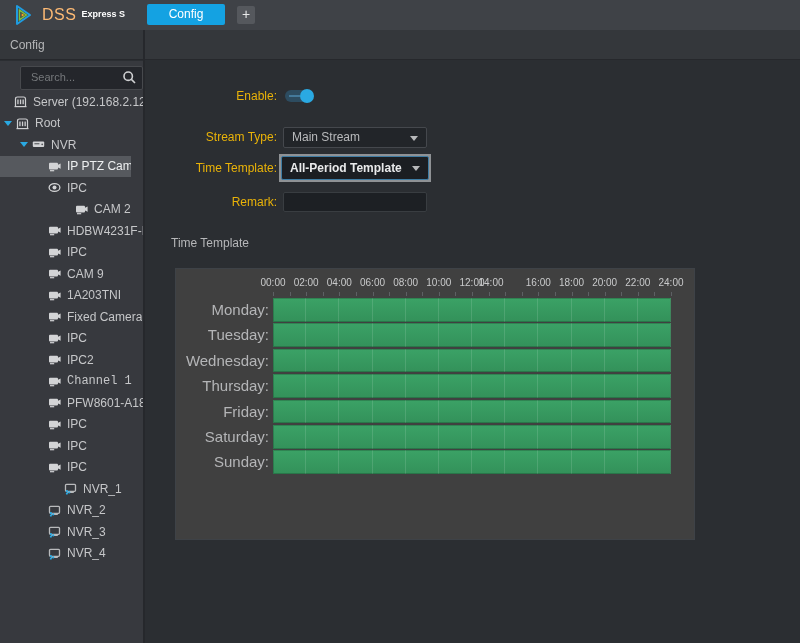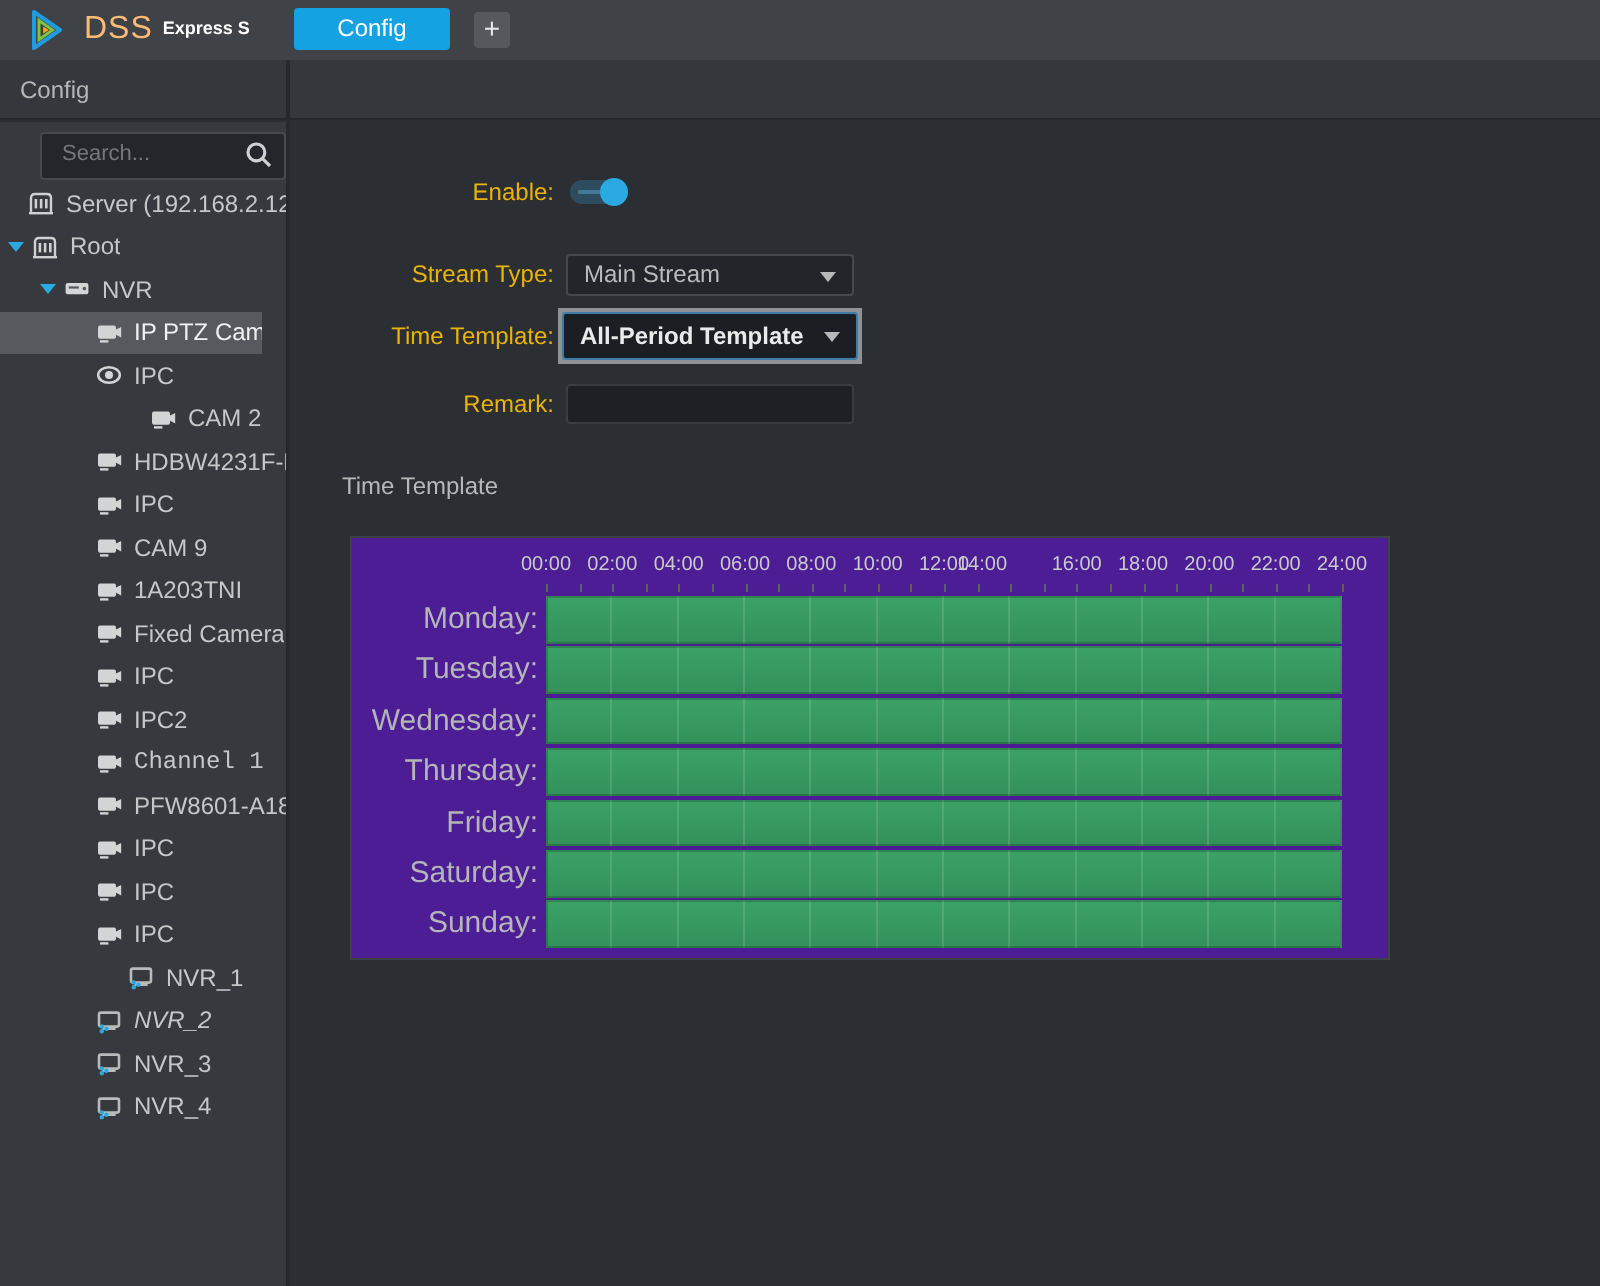--- a/index.html
+++ b/index.html
@@ -58,21 +58,21 @@
   .hl-box { position:absolute; left:134px; top:94px; width:152px; height:28px; border:3px solid #8f9295;
     background:#14161a; }
   .sel-template { left:-1px; top:-1px; width:148px; height:24px; line-height:22px;
     background:#1b1e22; border:1px solid #3e7ca3; color:#e9eaeb; font-weight:bold; }
   .sel-template .caret { top:9px; }
   .remark-input { position:absolute; left:138px; top:132px; width:144px; height:20px; background:#1d2024;
     border:1px solid #393d41; border-radius:2px; color:#d6d7d8; font-size:12px; padding:0 6px;
     font-family:"Liberation Sans",sans-serif; outline:none; }
   .section-title { position:absolute; left:26px; top:176px; font-size:12px; color:#b6b7b9; }
   
-  .panel { position:absolute; left:30px; top:208px; width:520px; height:212px; background:#4c1d95;
+  .panel { position:absolute; left:30px; top:208px; width:520px; height:272px; background:#404040;
     border:1px solid #3e4247; }
   .hlabel { position:absolute; top:8px; transform:translateX(-50%); font-size:10px; color:#c9cacb; }
   .tick { position:absolute; top:23px; width:1px; height:4px; background:#5d6064; }
   .dlabel { position:absolute; left:0; width:93px; text-align:right; font-size:15px; color:#b4b5b7; }
   .sbar { position:absolute;
     background-image:
       repeating-linear-gradient(90deg, rgba(255,255,255,0) 0px, rgba(255,255,255,0) 32.2px,
         rgba(255,255,255,.12) 32.2px, rgba(255,255,255,.12) 33.17px),
       linear-gradient(180deg,#3ba266,#33915a);
     box-shadow: inset 0 0 0 1px rgba(0,0,0,.18); }
@@ -268,21 +268,21 @@
             <rect x="1.5" y="2.3" width="10" height="7" rx="1" fill="none" stroke="#b9babc" stroke-width="1.3"></rect>
             <rect x="3.2" y="9.9" width="6.6" height="1.1" fill="#b9babc"></rect>
             <g fill="#2aa9e2">
               <circle cx="2.9" cy="9.2" r="1.1"></circle>
               <circle cx="5.2" cy="10.4" r="1.1"></circle>
               <circle cx="2.9" cy="11.6" r="1.1"></circle>
             </g>
           </svg></span>
         <span class="tlabel">NVR_1</span>
       </div>
-      <div class="tree-row" style="padding-left: 48px; font-style: italic;">
+      <div class="tree-row" style="padding-left: 48px;">
         <span class="ticon"><svg width="13" height="13" viewBox="0 0 13 13">
             <rect x="1.5" y="2.3" width="10" height="7" rx="1" fill="none" stroke="#b9babc" stroke-width="1.3"></rect>
             <rect x="3.2" y="9.9" width="6.6" height="1.1" fill="#b9babc"></rect>
             <g fill="#2aa9e2">
               <circle cx="2.9" cy="9.2" r="1.1"></circle>
               <circle cx="5.2" cy="10.4" r="1.1"></circle>
               <circle cx="2.9" cy="11.6" r="1.1"></circle>
             </g>
           </svg></span>
         <span class="tlabel">NVR_2</span>

